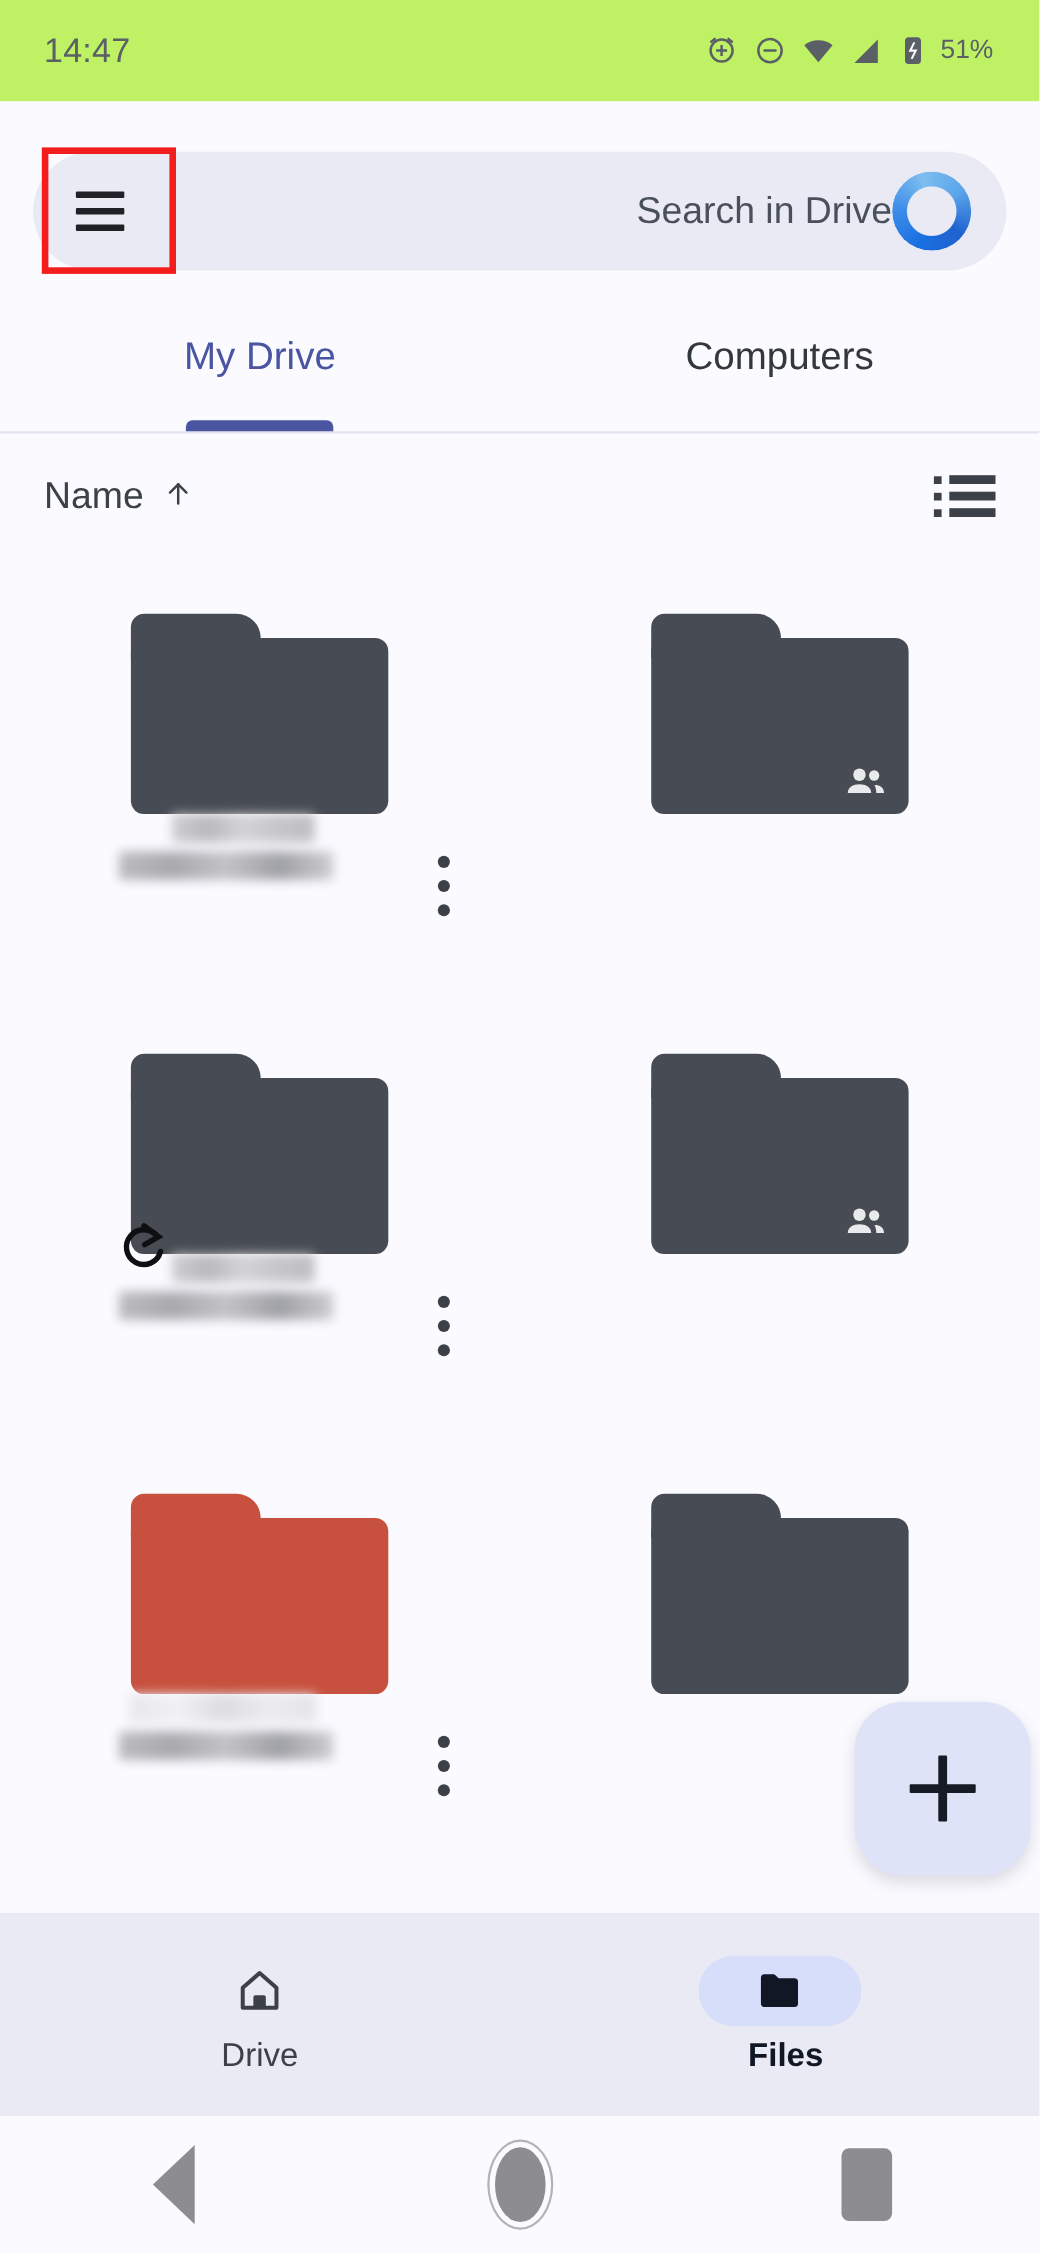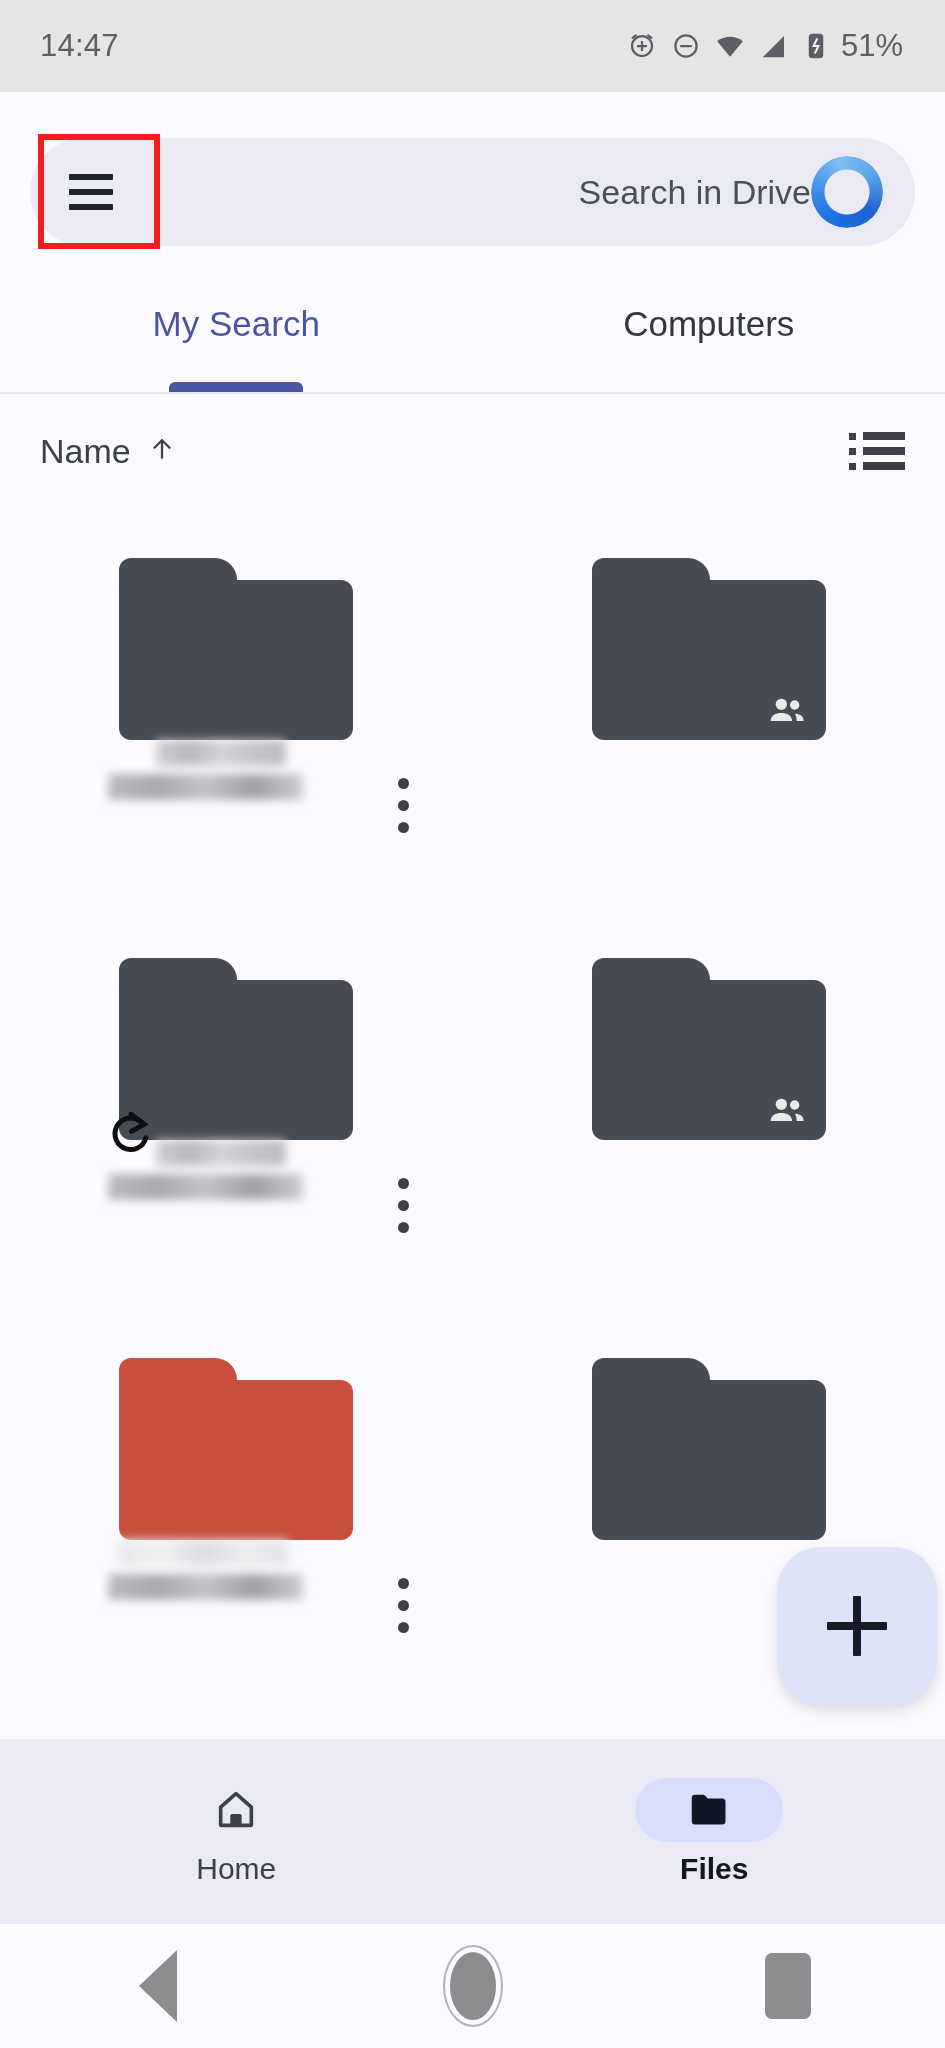--- a/index.html
+++ b/index.html
@@ -8,26 +8,26 @@
     font-family: "Liberation Sans", sans-serif;
     background: #fbfaff;
     overflow: hidden;
   }
   .phone { position: relative; width: 945px; height: 2048px; background: #fbfaff; }
 
   
   .statusbar {
     position: absolute; top: 0; left: 0; width: 945px; height: 92px;
     display: flex; align-items: center; justify-content: space-between;
-    padding: 0 42px 0 40px; background: #e5e5e5;
+    padding: 0 42px 0 40px; background: #bef264;
   }
   .status-time { font-size: 31px; color: #5b5f66; letter-spacing: .2px; }
   .status-icons { display: flex; align-items: center; gap: 14px; color: #5b5f66; }
   .status-icons svg { display: block; }
-  .status-batt { font-size: 31px; color: #5b5f66; margin-left: -2px; }
+  .status-batt { font-size: 24px; color: #5b5f66; margin-left: -2px; }
 
   
   .searchwrap {
     position: absolute; top: 138px; left: 30px;
     width: 885px; height: 108px;
   }
   .searchbar {
     position: absolute; inset: 0;
     background: #eaeaf4; border-radius: 54px;
     display: flex; align-items: center;
@@ -233,21 +233,21 @@
           <span></span>
       </div>
       <div class="search-placeholder">Search in Drive</div>
       <div class="avatar-ring"></div>
     </div>
     <div class="redbox"></div>
   </div>
 
   <div class="tabs">
     <div class="tab active">
-      <span class="tab-label">My Search</span>
+      <span class="tab-label">My Drive</span>
       <span class="tab-underline"></span>
     </div>
     <div class="tab">
       <span class="tab-label">Computers</span>
     </div>
   </div>
 
   <div class="sortrow">
     <div class="sortbtn">
       <span class="sort-label">Name</span>
@@ -390,21 +390,21 @@
   </div>
 
   <div class="bottomnav">
     <div class="navitem">
       <span class="navicon-wrap">
         <svg width="46" height="46" viewBox="0 0 24 24" fill="none" stroke="currentColor" stroke-width="1.9" stroke-linejoin="round">
           <path d="M4 10.5L12 3.5l8 7V20H4v-9.5z"></path>
           <path d="M10 20v-5h4v5" fill="currentColor"></path>
         </svg>
       </span>
-      <span class="navlabel">Home</span>
+      <span class="navlabel">Drive</span>
     </div>
     <div class="navitem active">
       <span class="navicon-wrap">
         <svg width="46" height="46" viewBox="0 0 24 24" fill="currentColor">
           <path d="M3 5.5C3 4.7 3.7 4 4.5 4h4.3c.5 0 .9.2 1.2.6L11.4 6H19c.9 0 1.6.7 1.6 1.6V18c0 .9-.7 1.6-1.6 1.6H4.6C3.7 19.6 3 18.9 3 18V5.5z"></path>
         </svg>
       </span>
       <span class="navlabel">Files</span>
     </div>
   </div>

